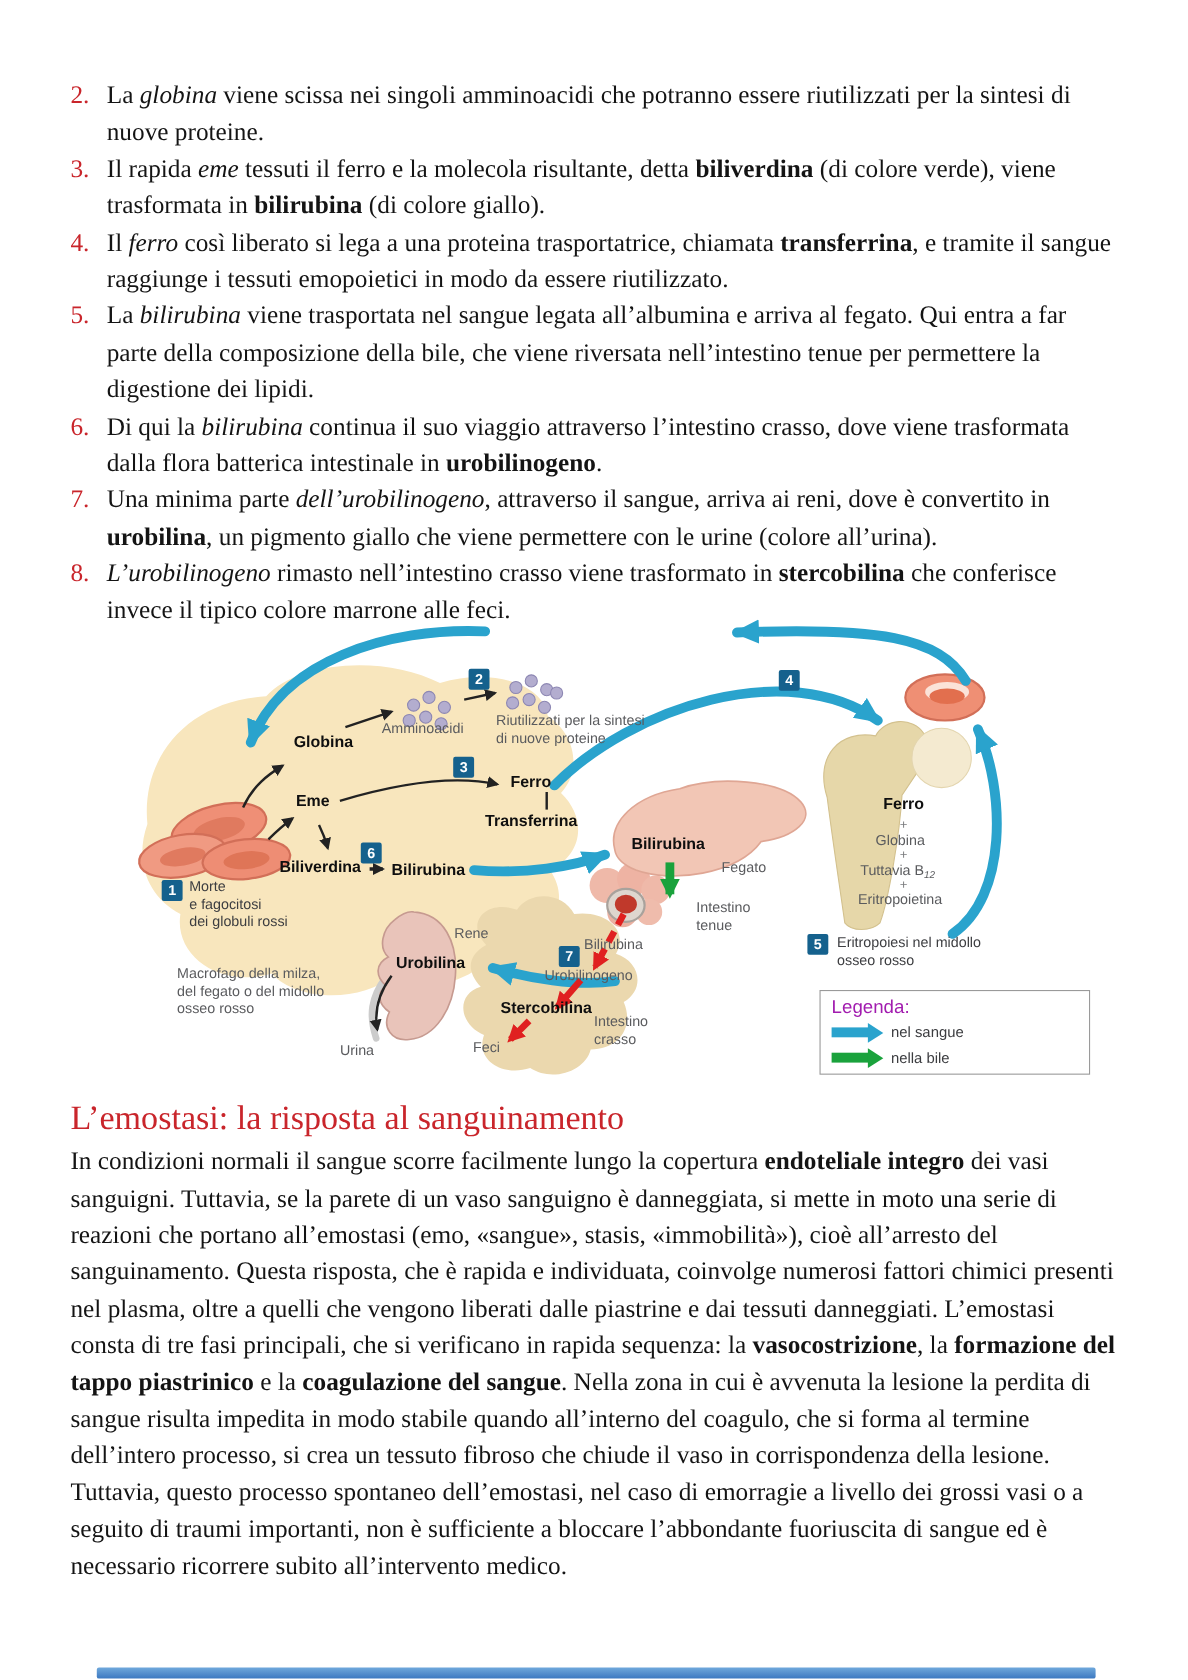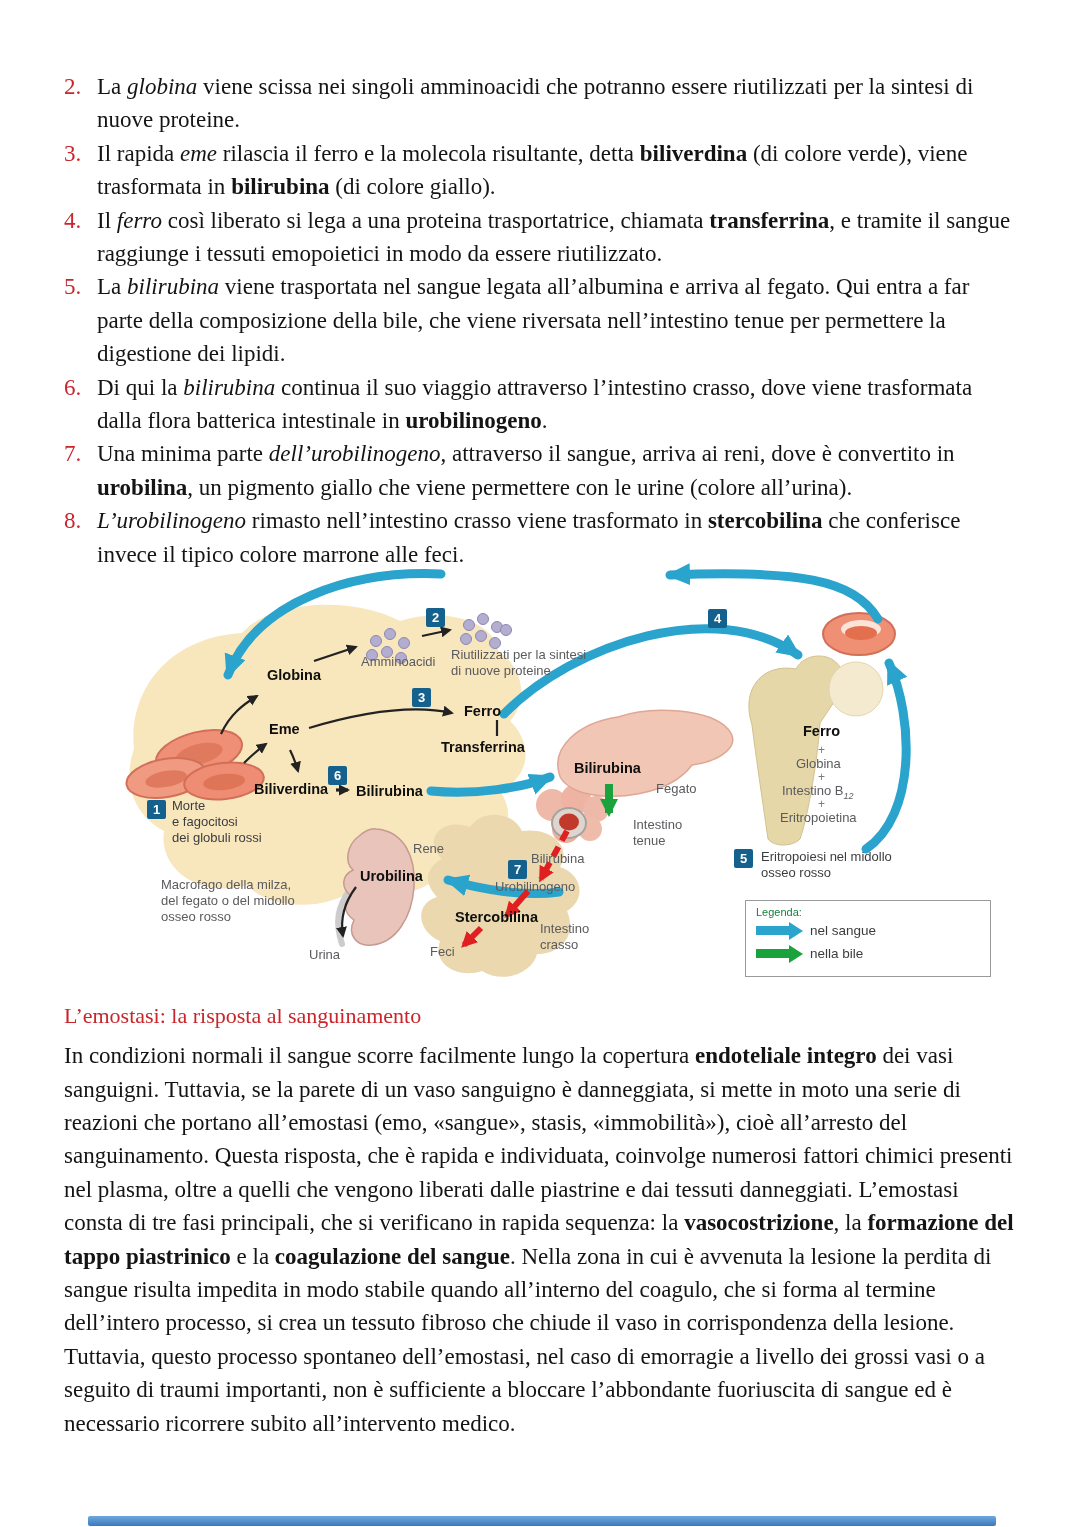--- a/index.html
+++ b/index.html
@@ -10,42 +10,42 @@
   body{
     width:1080px;height:1527px;background:#ffffff;overflow:hidden;position:relative;
     font-family:"Liberation Serif",serif;color:#141414;
   }
   .page{padding:70px 64px 0 64px;}
   .olist .li{display:flex;font-size:23px;line-height:33.4px;}
   .num{flex:0 0 33px;width:33px;color:var(--c-accent);}
   .li-body{flex:1;}
   .it{font-style:italic}
   .bd{font-weight:bold}
-  .heading{font-size:22px;line-height:30px;color:var(--c-accent);margin:16px 0 8px 0;font-weight:normal;}
+  .heading{font-size:31px;line-height:30px;color:var(--c-accent);margin:16px 0 8px 0;font-weight:normal;}
   .para{font-size:23px;line-height:33.4px;margin:0;}
   
   .diagram{position:relative;width:880px;height:428px;margin:-14px 0 0 40px;
     font-family:"Liberation Sans",sans-serif;}
   .diagram svg{position:absolute;left:0;top:0;}
   .dlab{position:absolute;font-size:13px;line-height:1.22;color:#5a5b5e;white-space:pre-line;}
   .dlab.bold{font-weight:bold;color:#0f0f0f;font-size:14.5px;}
   .dlab.step{color:#3c3d40;}
   .dlab.plus{color:#7a7b7e;font-size:12px;}
   .badge{position:absolute;width:19px;height:19px;background:var(--c-badge);color:#fff;
     font:bold 13px "Liberation Sans",sans-serif;display:flex;align-items:center;justify-content:center;border-radius:2px;}
   .capsule{position:absolute;left:337px;top:3px;width:218px;height:33px;border-radius:17px;
     background:linear-gradient(180deg,#f2a28a 0%,var(--c-capsule) 55%,#e37f63 100%);
     border:2px solid #dd7a5e;display:flex;align-items:center;justify-content:center;
     color:#4f443e;font-size:14.5px;}
   .st-blue{stroke:var(--c-blue);} .st-green{stroke:var(--c-green);}
   .st-red{stroke:var(--c-red);} .st-black{stroke:#222222;}
   .f-blue{fill:var(--c-blue);} .f-green{fill:var(--c-green);}
   .f-red{fill:var(--c-red);} .f-black{fill:#222222;}
   .legend{position:absolute;background:#fff;border:1.5px solid #9a9a9a;padding:5px 10px;box-sizing:border-box;}
-  .leg-title{font-size:11px;color:#15803d;margin-bottom:5px;}
+  .leg-title{font-size:17px;color:#a21caf;margin-bottom:5px;}
   .leg-row{display:flex;align-items:center;margin-bottom:8px;}
   .leg-arrow{display:inline-block;width:34px;height:9px;position:relative;margin-right:20px;}
   .leg-arrow::after{content:'';position:absolute;right:-13px;top:-4.5px;
     border-top:9px solid transparent;border-bottom:9px solid transparent;}
   .leg-blue{background:var(--c-blue);} .leg-blue::after{border-left:14px solid var(--c-blue);}
   .leg-green{background:var(--c-green);} .leg-green::after{border-left:14px solid var(--c-green);}
   .leg-label{font-size:13.5px;color:#3c3d40;}
   .bottom-bar{position:absolute;left:88px;right:84px;bottom:1px;height:10px;
     background:linear-gradient(180deg,#6fa8dc,var(--c-cutoff));border-radius:2px;}
   sub{font-size:9px;font-style:italic;}
@@ -55,21 +55,21 @@
 
 <div class="page">
 
   <div class="olist">
     <div class="li">
       <span class="num">2.</span>
       <span class="li-body"><span> La </span><span class="it">globina</span><span> viene scissa nei singoli amminoacidi che potranno essere riutilizzati per la sintesi di nuove proteine.</span></span>
     </div>
     <div class="li">
       <span class="num">3.</span>
-      <span class="li-body"><span>Il rapida </span><span class="it">eme</span><span> rilascia il ferro e la molecola risultante, detta </span><span class="bd">biliverdina</span><span> (di colore verde), viene trasformata in </span><span class="bd">bilirubina</span><span> (di colore giallo).</span></span>
+      <span class="li-body"><span>Il rapida </span><span class="it">eme</span><span> tessuti il ferro e la molecola risultante, detta </span><span class="bd">biliverdina</span><span> (di colore verde), viene trasformata in </span><span class="bd">bilirubina</span><span> (di colore giallo).</span></span>
     </div>
     <div class="li">
       <span class="num">4.</span>
       <span class="li-body"><span>Il </span><span class="it">ferro</span><span> così liberato si lega a una proteina trasportatrice, chiamata </span><span class="bd">transferrina</span><span>, e tramite il sangue raggiunge i tessuti emopoietici in modo da essere riutilizzato.</span></span>
     </div>
     <div class="li">
       <span class="num">5.</span>
       <span class="li-body"><span>La </span><span class="it">bilirubina</span><span> viene trasportata nel sangue legata all’albumina e arriva al fegato. Qui entra a far parte della composizione della bile, che viene riversata nell’intestino tenue per permettere la digestione dei lipidi.</span></span>
     </div>
     <div class="li">
@@ -208,21 +208,21 @@
 
     <div class="badge" style="left:43px;top:243px">1</div>
     <div class="badge" style="left:322px;top:51px">2</div>
     <div class="badge" style="left:308px;top:131px">3</div>
     <div class="badge" style="left:604px;top:52px">4</div>
     <div class="badge" style="left:630px;top:292px">5</div>
     <div class="badge" style="left:224px;top:209px">6</div>
     <div class="badge" style="left:404px;top:303px">7</div>
 
     <div class="dlab bold" style="left:163px;top:110px">Globina</div>
-    <div class="dlab" style="left:257px;top:97px">Amminoacidi</div>
+    <div class="dlab" style="left:243px;top:97px">Amminoacidi</div>
     <div class="dlab" style="left:347px;top:90px">Riutilizzati per la sintesi
 di nuove proteine</div>
     <div class="dlab bold" style="left:165px;top:164px">Eme</div>
     <div class="dlab bold" style="left:360px;top:146px">Ferro</div>
     <div class="dlab bold" style="left:337px;top:182px">Transferrina</div>
     <div class="dlab bold" style="left:150px;top:224px">Biliverdina</div>
     <div class="dlab bold" style="left:252px;top:226px">Bilirubina</div>
     <div class="dlab step" style="left:68px;top:241px">Morte
 e fagocitosi
 dei globuli rossi</div>
@@ -239,21 +239,21 @@
     <div class="dlab" style="left:326px;top:387px">Feci</div>
     <div class="dlab" style="left:436px;top:364px">Intestino
 crasso</div>
     <div class="dlab" style="left:309px;top:284px">Rene</div>
     <div class="dlab bold" style="left:256px;top:311px">Urobilina</div>
     <div class="dlab" style="left:205px;top:390px">Urina</div>
     <div class="dlab bold" style="left:699px;top:166px">Ferro</div>
     <div class="dlab plus" style="left:714px;top:186px">+</div>
     <div class="dlab" style="left:692px;top:199px">Globina</div>
     <div class="dlab plus" style="left:714px;top:213px">+</div>
-    <div class="dlab" style="left:678px;top:226px"><span>Intestino B</span><sub>12</sub></div>
+    <div class="dlab" style="left:678px;top:226px"><span>Tuttavia B</span><sub>12</sub></div>
     <div class="dlab plus" style="left:714px;top:240px">+</div>
     <div class="dlab" style="left:676px;top:253px">Eritropoietina</div>
     <div class="dlab step" style="left:657px;top:292px">Eritropoiesi nel midollo
 osseo rosso</div>
 
     <div class="legend" style="left:641px;top:343px;width:246px;height:77px">
       <div class="leg-title">Legenda:</div>
       <div class="leg-row">
         <span class="leg-arrow leg-blue"></span>
         <span class="leg-label">nel sangue</span>

